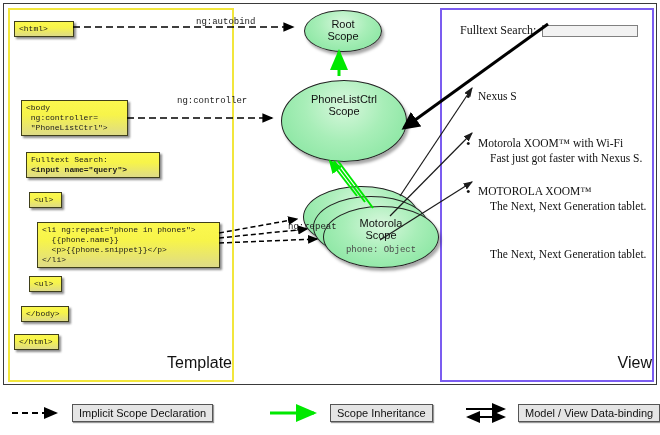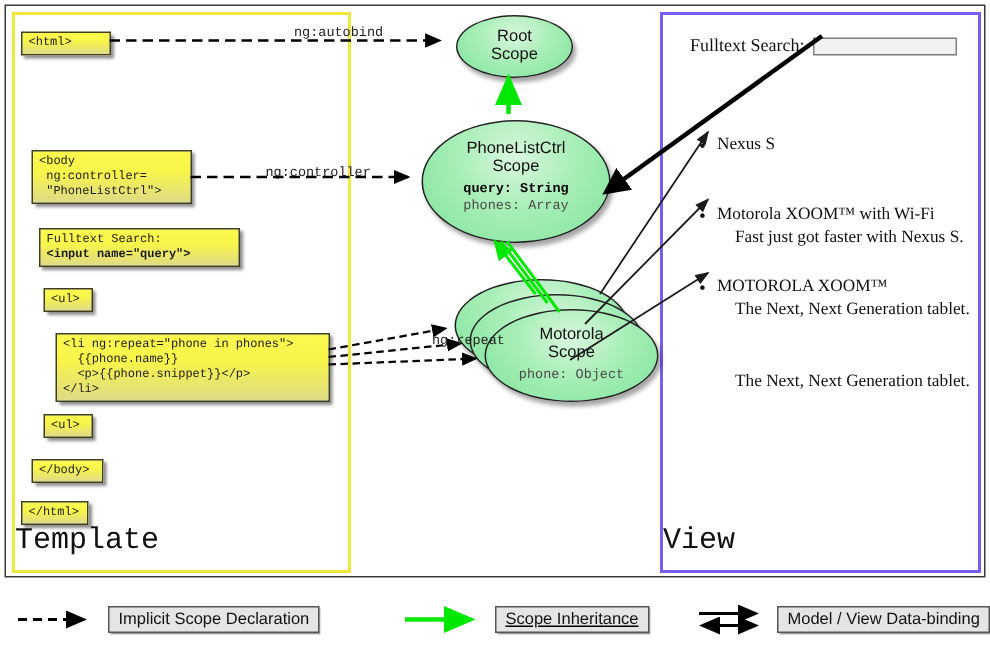--- a/index.html
+++ b/index.html
@@ -36,24 +36,24 @@
   }
   #col-template { left: 4px;   width: 226px; border-color: #f2e63c; }
   #col-model    { left: 234px; width: 198px; border-color: #5cf0a8; }
   #col-view     { left: 436px; width: 214px; border-color: #7b5cf0; }
 
   .col-label {
     position: absolute;
     bottom: 8px;
     left: 0;
     width: 100%;
-    text-align: left;
-    font-size: 20px;
+    text-align: right;
+    font-size: 16px;
     color: #111;
-    font-family: Liberation Mono, monospace;
+    font-family: Liberation Sans, sans-serif;
   }
 
   
   .codebox {
     position: absolute;
     box-sizing: border-box;
     border: 1px solid #3f3f1a;
     background: linear-gradient(to bottom, #fbf84e 0%, #f7f44a 40%, #dedb87 100%);
     box-shadow: 2px 2px 2px rgba(0,0,0,0.45);
     font-family: "Liberation Mono", monospace;
@@ -238,38 +238,34 @@
     <div class="codebox" style="left:10px; top:330px; width:45px;">&lt;/html&gt;</div>
 
     <div class="scope" style="left:300px; top:6px; width:78px; height:42px; padding-top:7px;">
       <div class="title">Root</div>
       <div class="title">Scope</div>
     </div>
 
     <div class="scope" style="left:277px; top:76px; width:126px; height:82px; padding-top:12px;">
       <div class="title">PhoneListCtrl</div>
       <div class="title">Scope</div>
-      <div class="props">
-        <div class="b">query: String</div>
-        <div class="g">phones: Array</div>
-      </div>
     </div>
 
     <div class="scope" style="left:299px; top:182px; width:116px; height:62px;"></div>
     <div class="scope" style="left:309px; top:192px; width:116px; height:62px;"></div>
     <div class="scope" style="left:319px; top:202px; width:116px; height:62px; padding-top:10px;">
       <div class="title">Motorola</div>
       <div class="title">Scope</div>
       <div class="props">
         <div class="g">phone: Object</div>
       </div>
     </div>
 
     <div class="edge-label" style="left:148px; top:13px;">ng:autobind</div>
-    <div class="edge-label" style="left:129px; top:106px;">ng:controller</div>
+    <div class="edge-label" style="left:129px; top:92px;">ng:controller</div>
     <div class="edge-label" style="left:240px; top:218px;">ng:repeat</div>
   </div>
 
   <svg id="wires">
     <defs>
       <marker id="arrowBlack" markerWidth="7" markerHeight="7" refX="6" refY="3" orient="auto">
         <path d="M0,0 L7,3 L0,6 z" fill="#000"></path>
       </marker>
       <marker id="arrowThin" markerWidth="8" markerHeight="8" refX="7" refY="3" orient="auto">
         <path d="M0,0 L8,3 L0,6 z" fill="#1b1b1b"></path>
@@ -324,21 +320,21 @@
         <defs>
           <marker id="lgA" markerWidth="7" markerHeight="7" refX="6" refY="3" orient="auto">
             <path d="M0,0 L7,3 L0,6 z" fill="#000"></path>
           </marker>
         </defs>
         <line x1="2" y1="11" x2="46" y2="11" stroke="#000" stroke-width="2" stroke-dasharray="6,4" marker-end="url(#lgA)"></line>
       </svg>
       <span class="legend-box">Implicit Scope Declaration</span>
     </div>
 
-    <div class="legend-item" style="left:268px; top:10px;text-decoration:underline;">
+    <div class="legend-item" style="left:268px; top:10px;">
       <svg class="legend-art" viewBox="0 0 56 22">
         <defs>
           <marker id="lgB" markerWidth="7" markerHeight="7" refX="6" refY="3" orient="auto">
             <path d="M0,0 L7,3 L0,6 z" fill="#00e800"></path>
           </marker>
         </defs>
         <line x1="2" y1="11" x2="46" y2="11" stroke="#00e800" stroke-width="3" marker-end="url(#lgB)"></line>
       </svg>
       <span class="legend-box">Scope Inheritance</span>
     </div>

